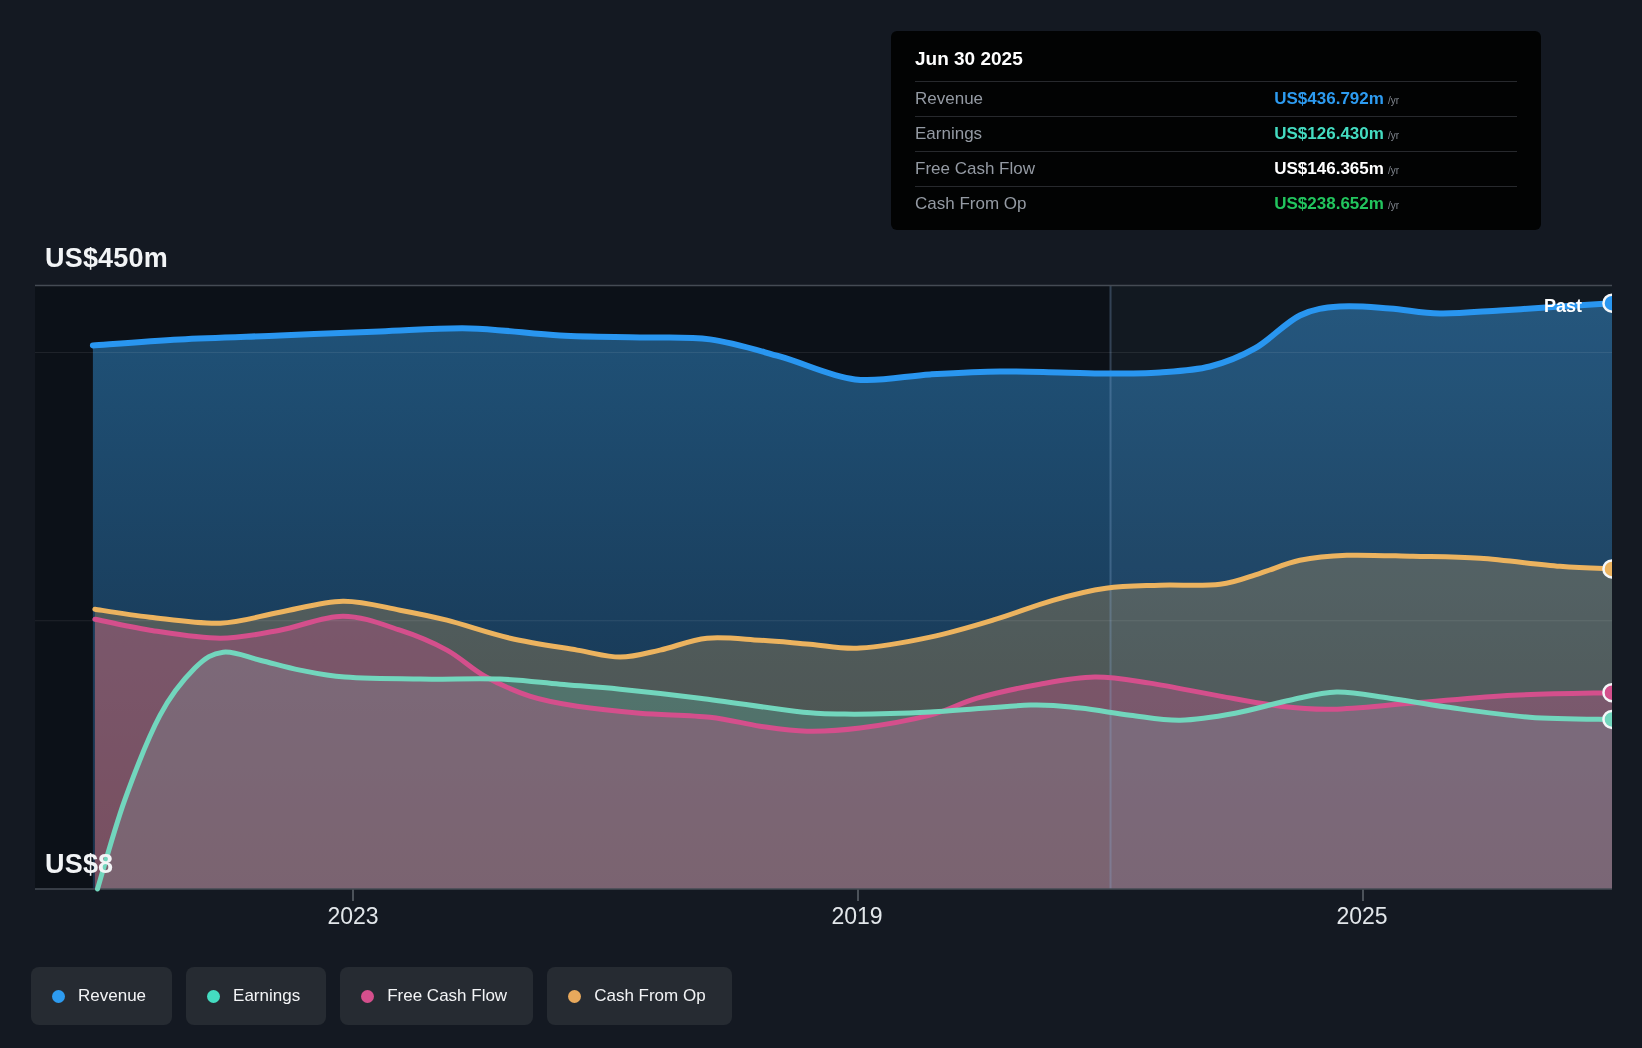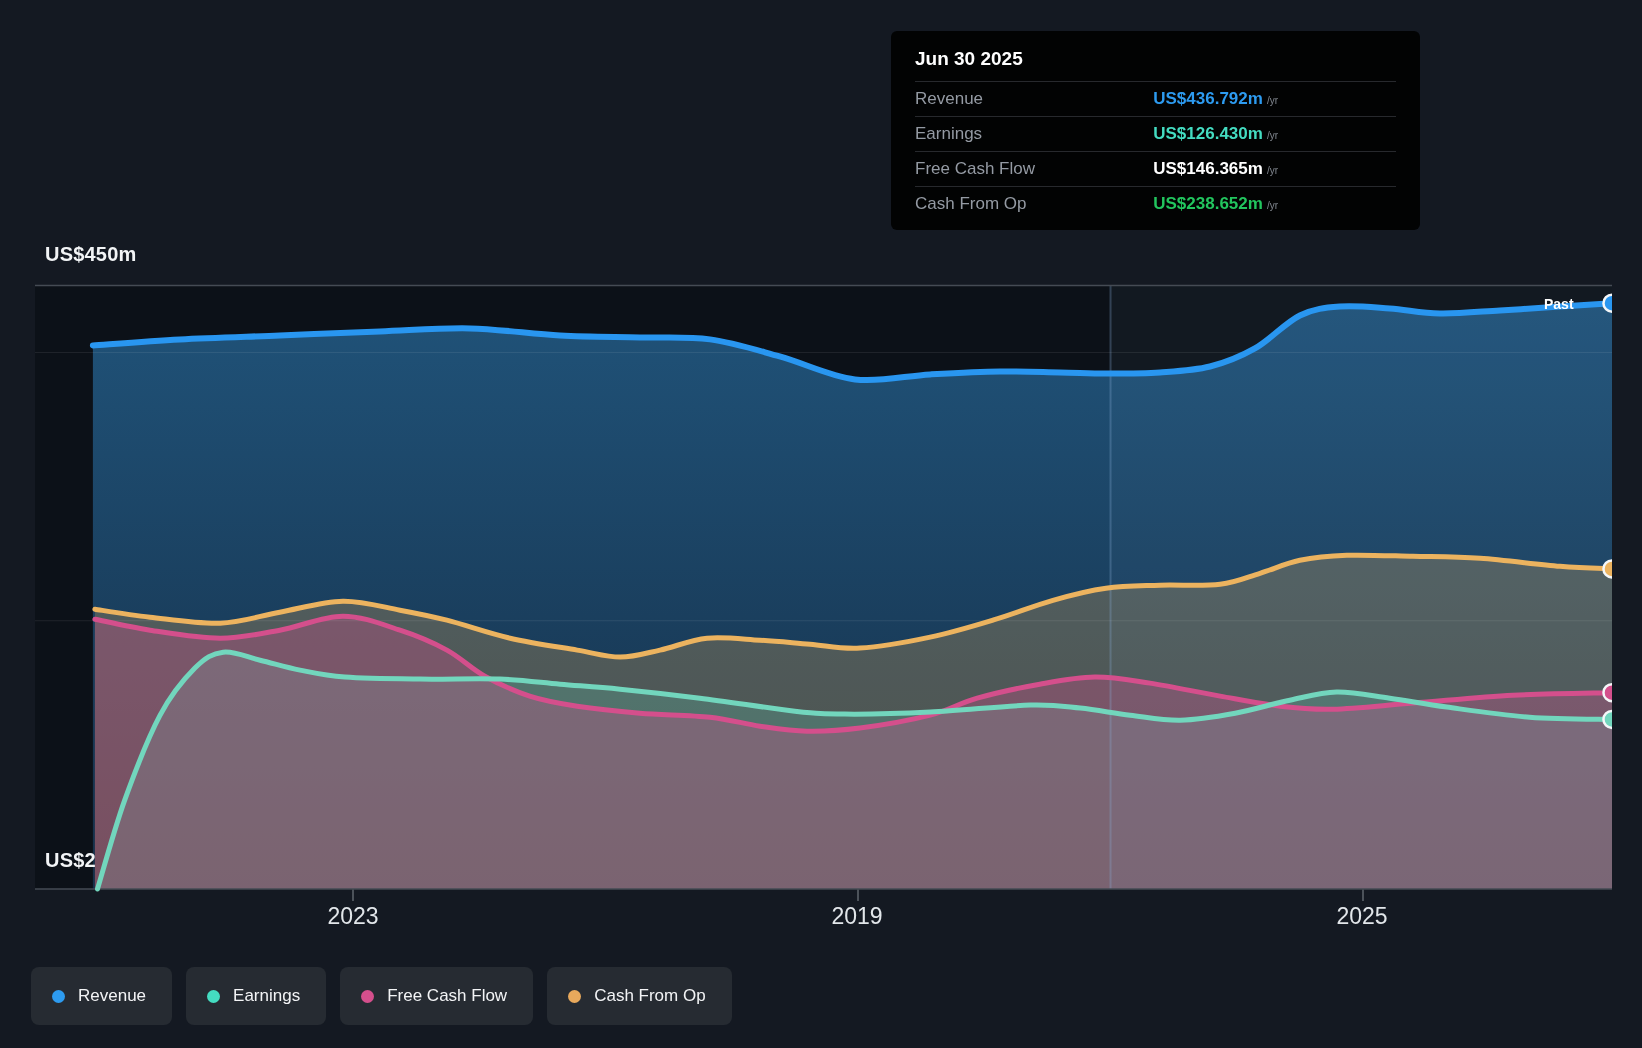--- a/index.html
+++ b/index.html
@@ -4,31 +4,31 @@
 <style>
   html,body{margin:0;padding:0;background:#0e1218;}
   #stage{
     position:relative;width:1642px;height:1048px;overflow:hidden;
     background:#141922;
     font-family:"Liberation Sans", sans-serif;
     -webkit-font-smoothing:antialiased;
   }
   #chart-svg{position:absolute;left:0;top:0;}
   .axis-label{
-    position:absolute;color:#f2f4f6;font-size:20px;font-weight:bold;letter-spacing:.2px;
+    position:absolute;color:#f2f4f6;font-size:27px;font-weight:bold;letter-spacing:.2px;
   }
   .x-tick-label{
     position:absolute;top:903px;color:#e2e6ea;font-size:23px;transform:translateX(-50%);
   }
   .past-label{
-    position:absolute;left:1544px;top:296px;color:#ffffff;font-size:14px;font-weight:bold;
+    position:absolute;left:1544px;top:296px;color:#ffffff;font-size:18px;font-weight:bold;
   }
   
   .tooltip{
-    position:absolute;left:891px;top:31px;width:529px;box-sizing:border-box;
+    position:absolute;left:891px;top:31px;width:650px;box-sizing:border-box;
     background:#020303;border-radius:6px;padding:13px 24px 9px 24px;
     color:#fff;
   }
   .tooltip-title{font-size:19px;font-weight:bold;color:#ffffff;padding:4px 0 11px 0;}
   .tooltip-row{
     display:flex;justify-content:space-between;align-items:center;
     height:34px;border-top:1px solid #27292d;
   }
   .tooltip-label{color:#949aa3;font-size:17px;}
   .tooltip-valgroup{margin-right:118px;white-space:nowrap;}
@@ -90,21 +90,21 @@
         <circle cx="1611.9649999999688" cy="692.7082722222221" r="8.5" fill="#d44f8c" stroke="#f5f7f9" stroke-width="2.5"></circle>
       </g>
     <g id="g-ticks">
         <line x1="353" y1="889.5" x2="353" y2="901" stroke="#4c525a" stroke-width="2"></line>
         <line x1="858" y1="889.5" x2="858" y2="901" stroke="#4c525a" stroke-width="2"></line>
         <line x1="1363" y1="889.5" x2="1363" y2="901" stroke="#4c525a" stroke-width="2"></line>
       </g>
   </svg>
 
   <div class="axis-label" style="left:45px;top:243px;">US$450m</div>
-  <div class="axis-label" style="left:45px;top:849px;">US$2</div>
+  <div class="axis-label" style="left:45px;top:849px;">US$8</div>
 
   <div class="x-tick-label" style="left:353px;">2023</div>
   <div class="x-tick-label" style="left:857px;">2019</div>
   <div class="x-tick-label" style="left:1362px;">2025</div>
 
   <div class="past-label">Past</div>
 
   <div class="tooltip">
     <div class="tooltip-title">Jun 30 2025</div>
 

